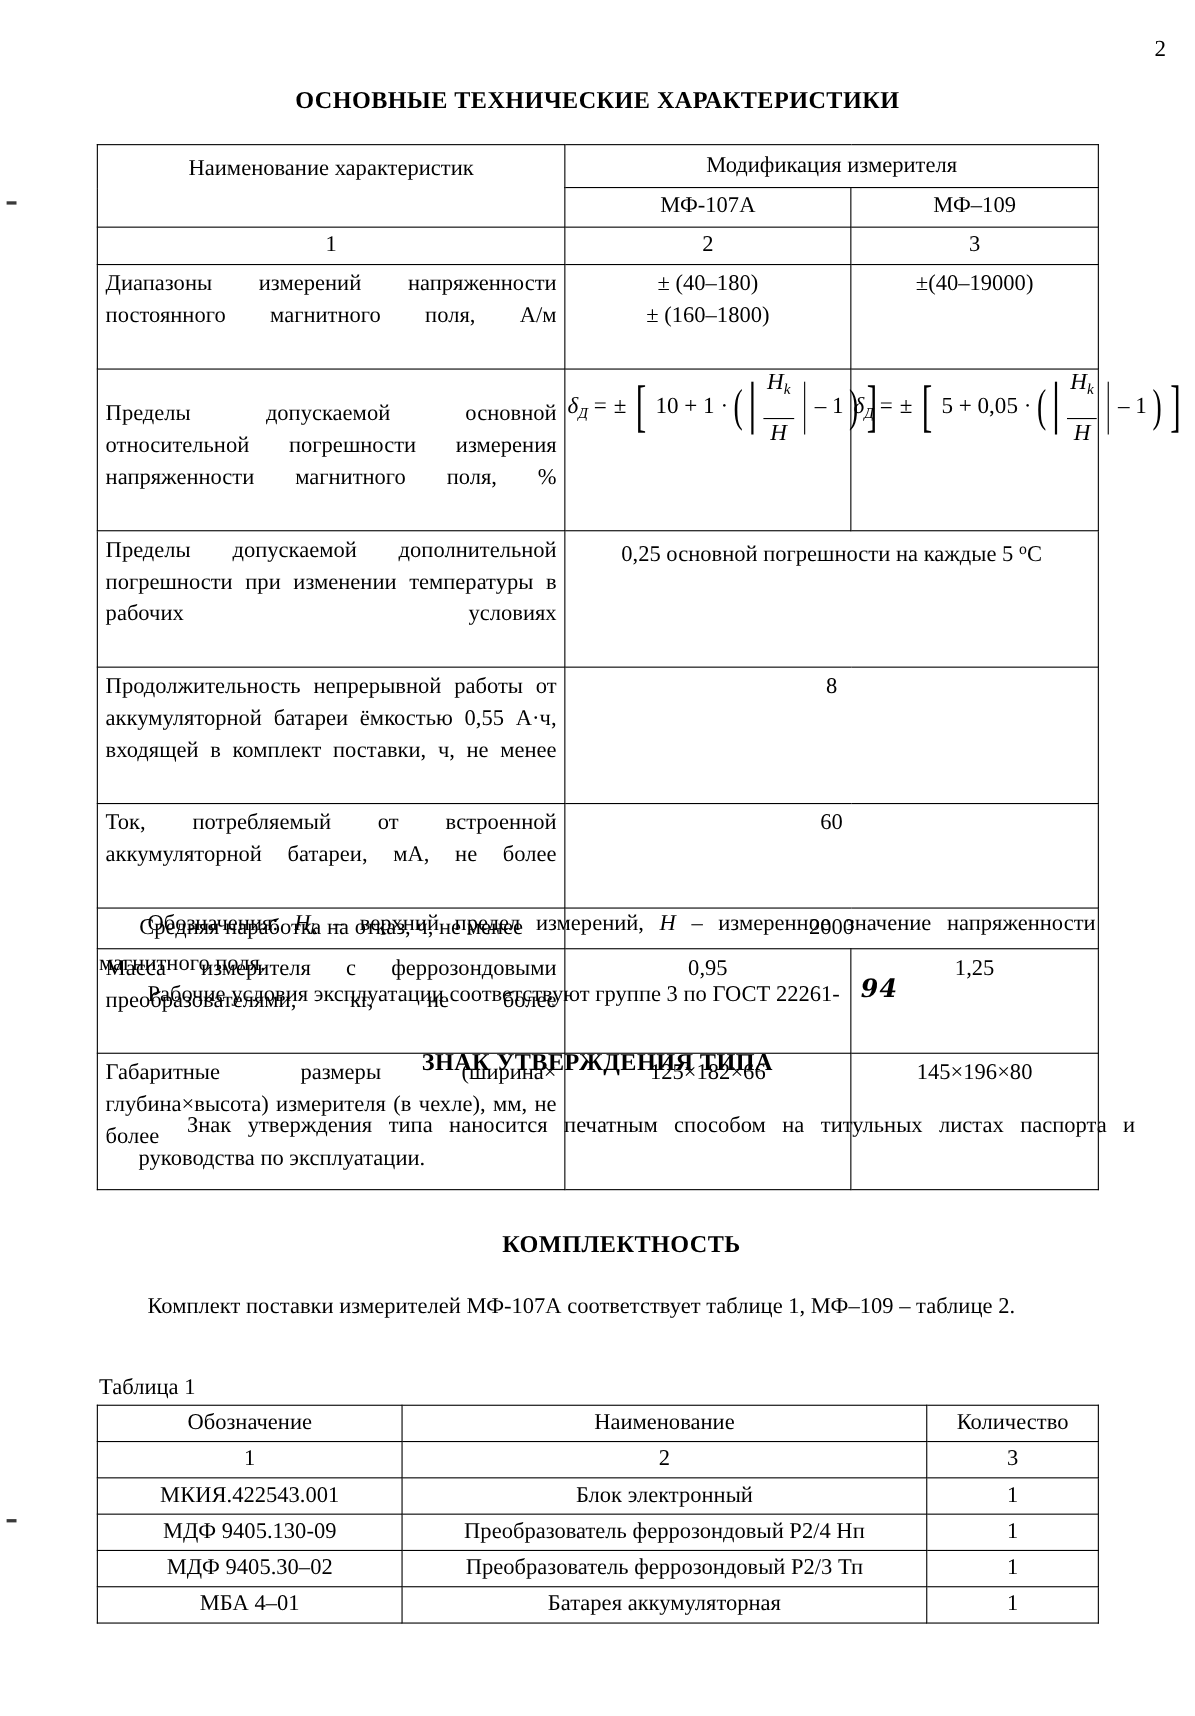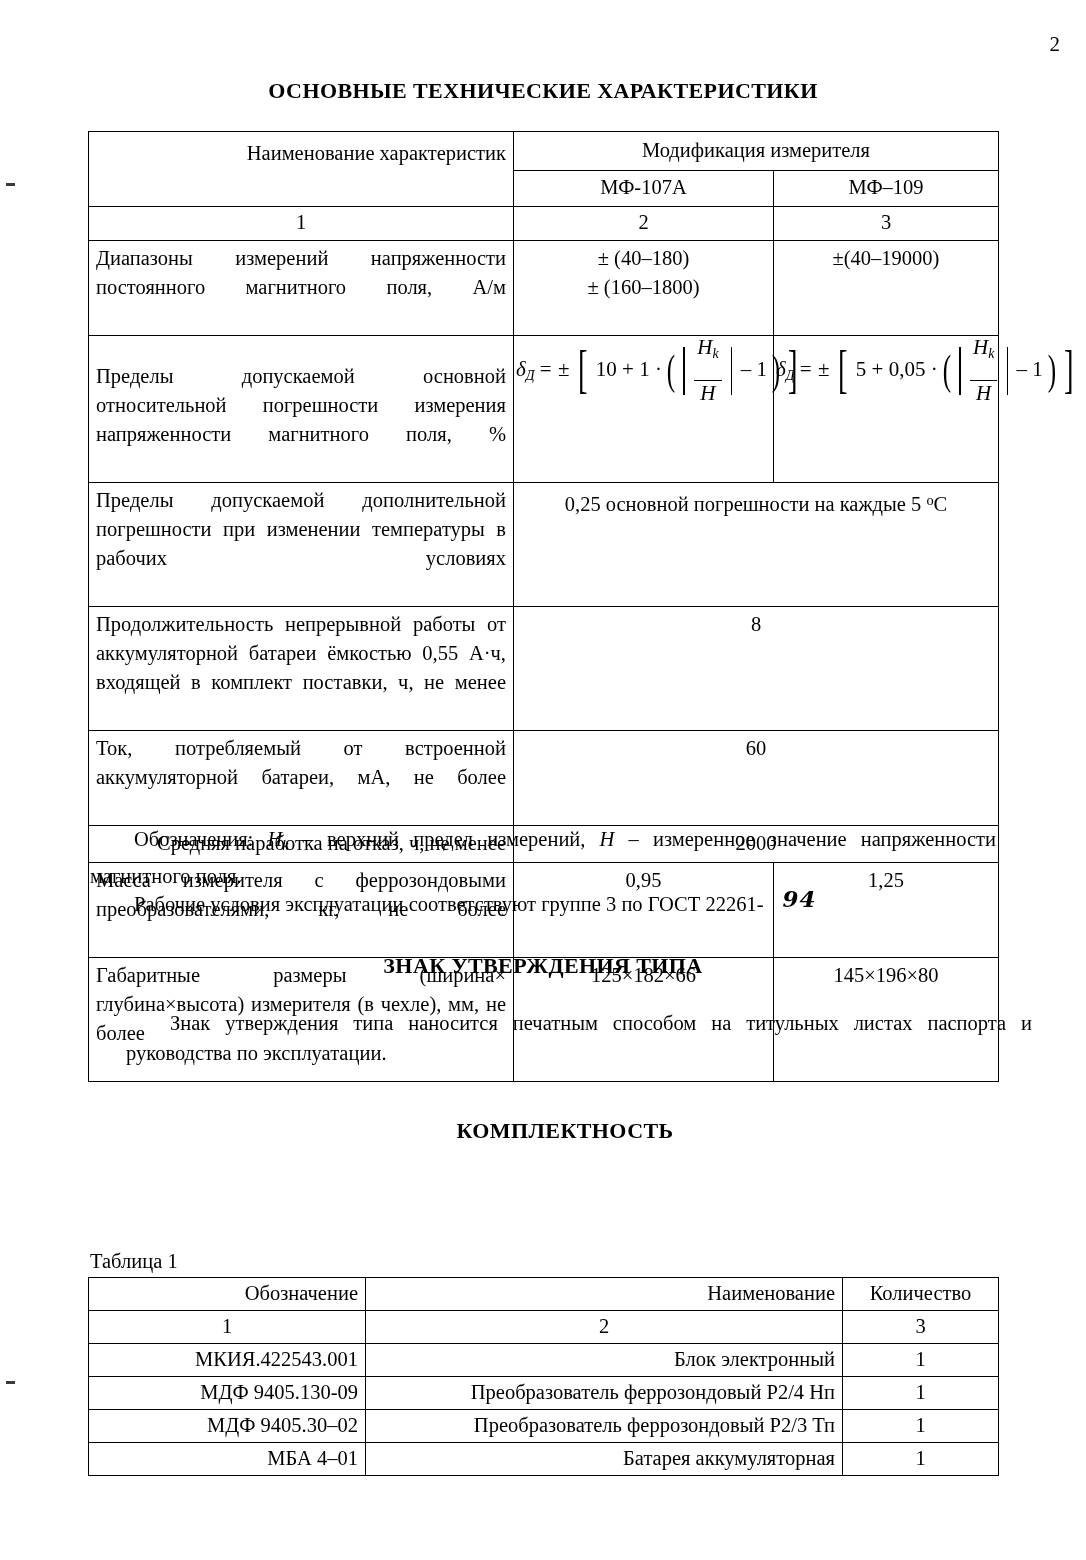--- a/index.html
+++ b/index.html
@@ -92,21 +92,21 @@
     border: 1.6px solid #000;
     padding: 3px 7px 4px 7px;
     vertical-align: top;
     line-height: 29px;
   }
   td.just    { text-align: justify; text-justify: inter-word; }
   td.just::after { content: ""; display: inline-block; width: 100%; }
   td.ctr     { text-align: center; vertical-align: middle; }
   td.ctr-top { text-align: center; vertical-align: top; margin-top: 28px; }
   td.ctr-bot { text-align: center; vertical-align: bottom; }
-  td.lft     { text-align: right; vertical-align: middle; }
+  td.lft     { text-align: center; vertical-align: middle; }
 
   
   #specs-table { left: 88px; top: 131px; width: 910px; }
 
   
   #kit-table { left: 88px; top: 1277px; width: 910px; }
   #kit-table td { line-height: 27px; padding: 2px 7px 3px 7px; }
 
   
   .formula {
@@ -290,20 +290,23 @@
   </div>
 
   <h1 class="section-title title-znak">ЗНАК УТВЕРЖДЕНИЯ ТИПА</h1>
 
   <div class="para znak-b">
     <span class="indent"></span><span>Знак утверждения типа наносится печатным способом на титульных листах паспорта и руководства по эксплуатации.</span>
   </div>
 
   <h1 class="section-title title-kompl">КОМПЛЕКТНОСТЬ</h1>
 
+  <div class="para kompl-b">
+    <span class="indent"></span><span>Комплект поставки измерителей   МФ-107А соответствует таблице 1, МФ–109 – таблице 2.</span>
+  </div>
 
   <div class="tbl-caption">Таблица 1</div>
 
   <table id="kit-table" class="doc-table">
     <colgroup>
       <col style="width:277px;">
       <col style="width:477px;">
       <col style="width:156px;">
     </colgroup>
     <tbody>

